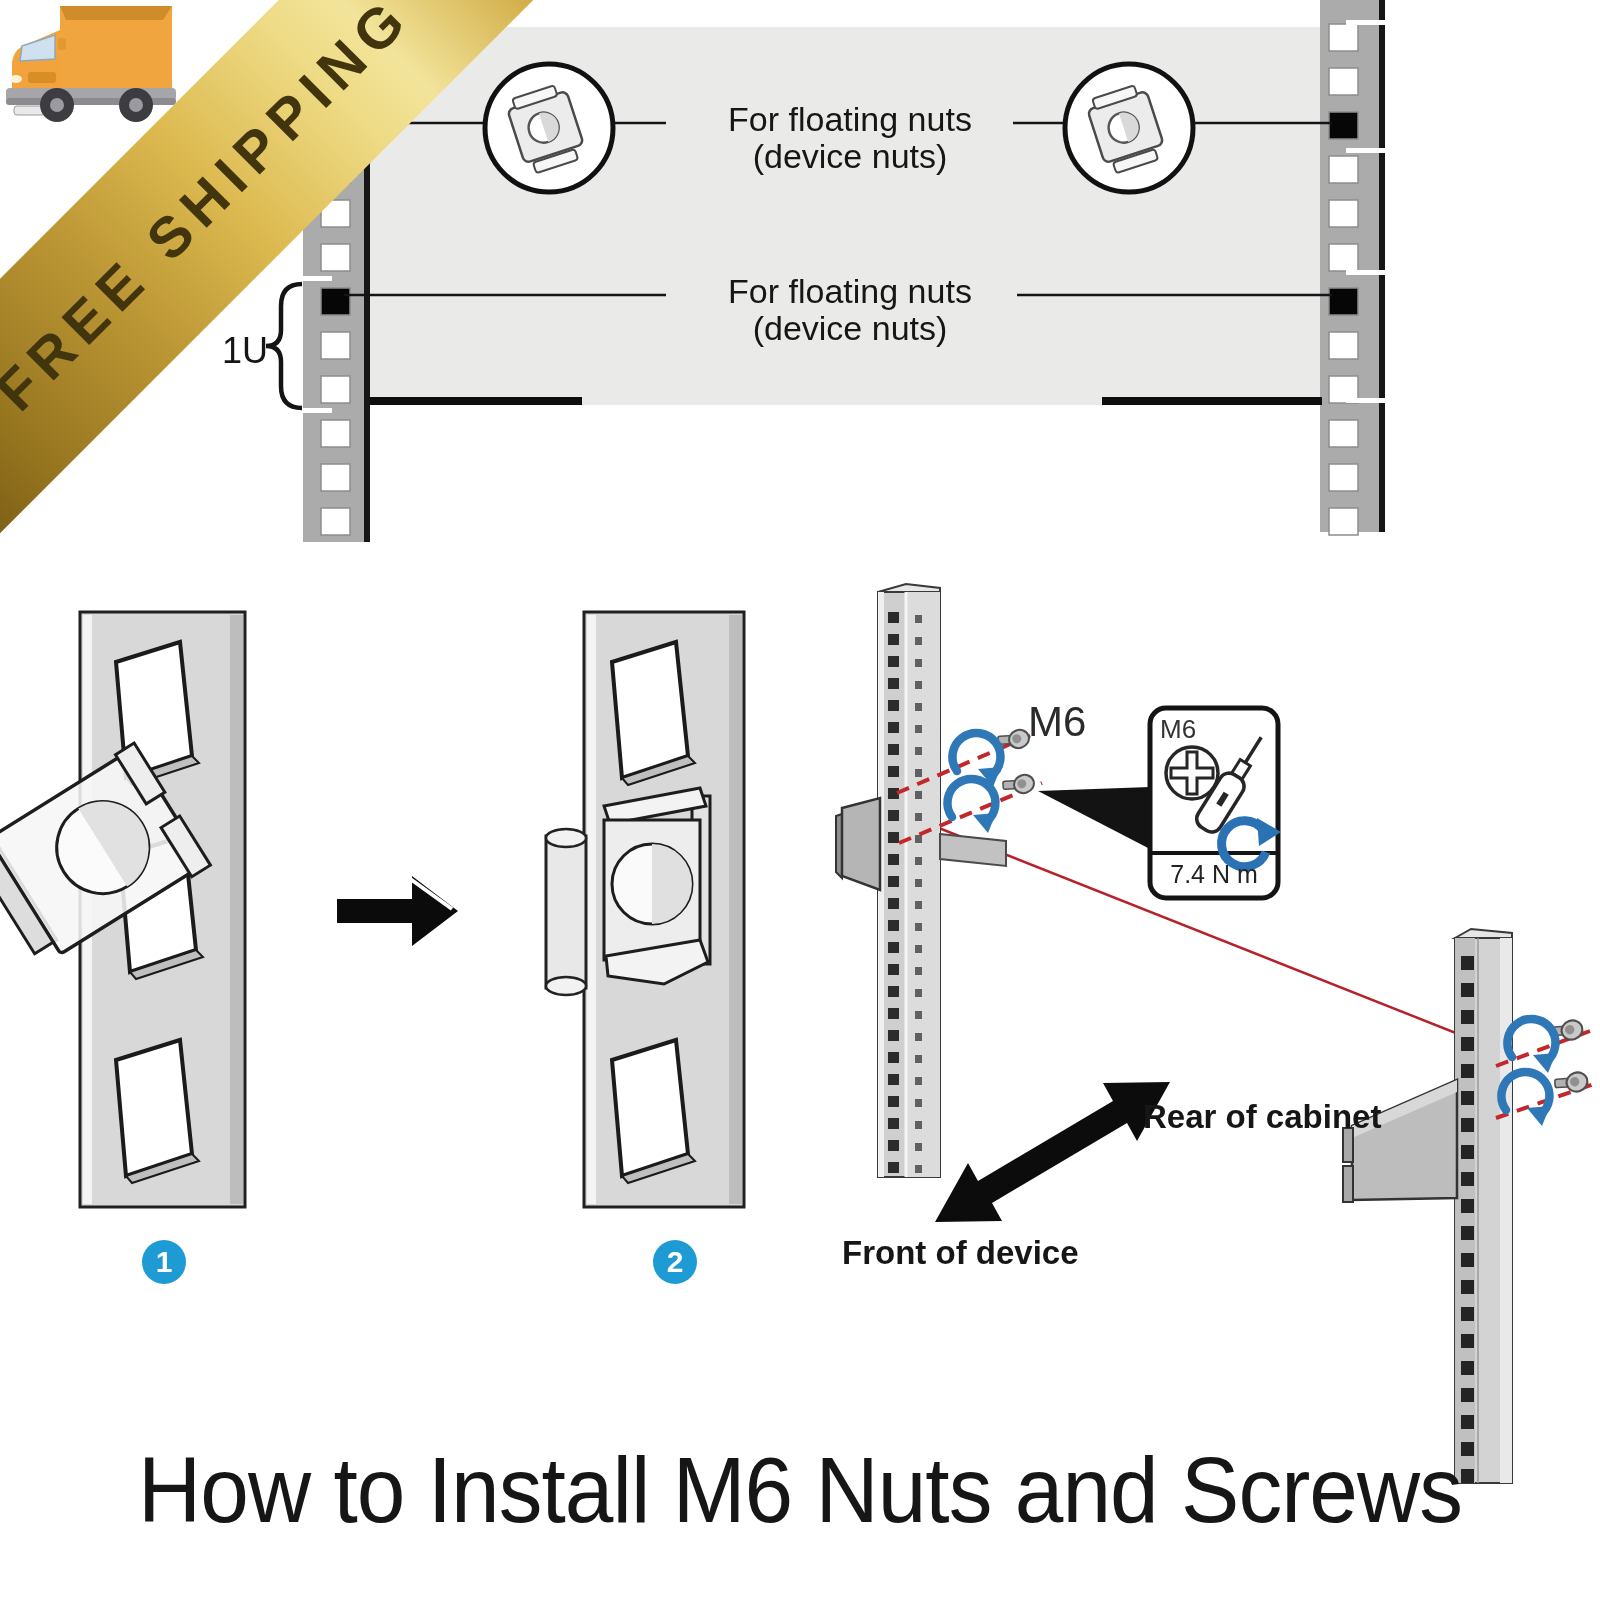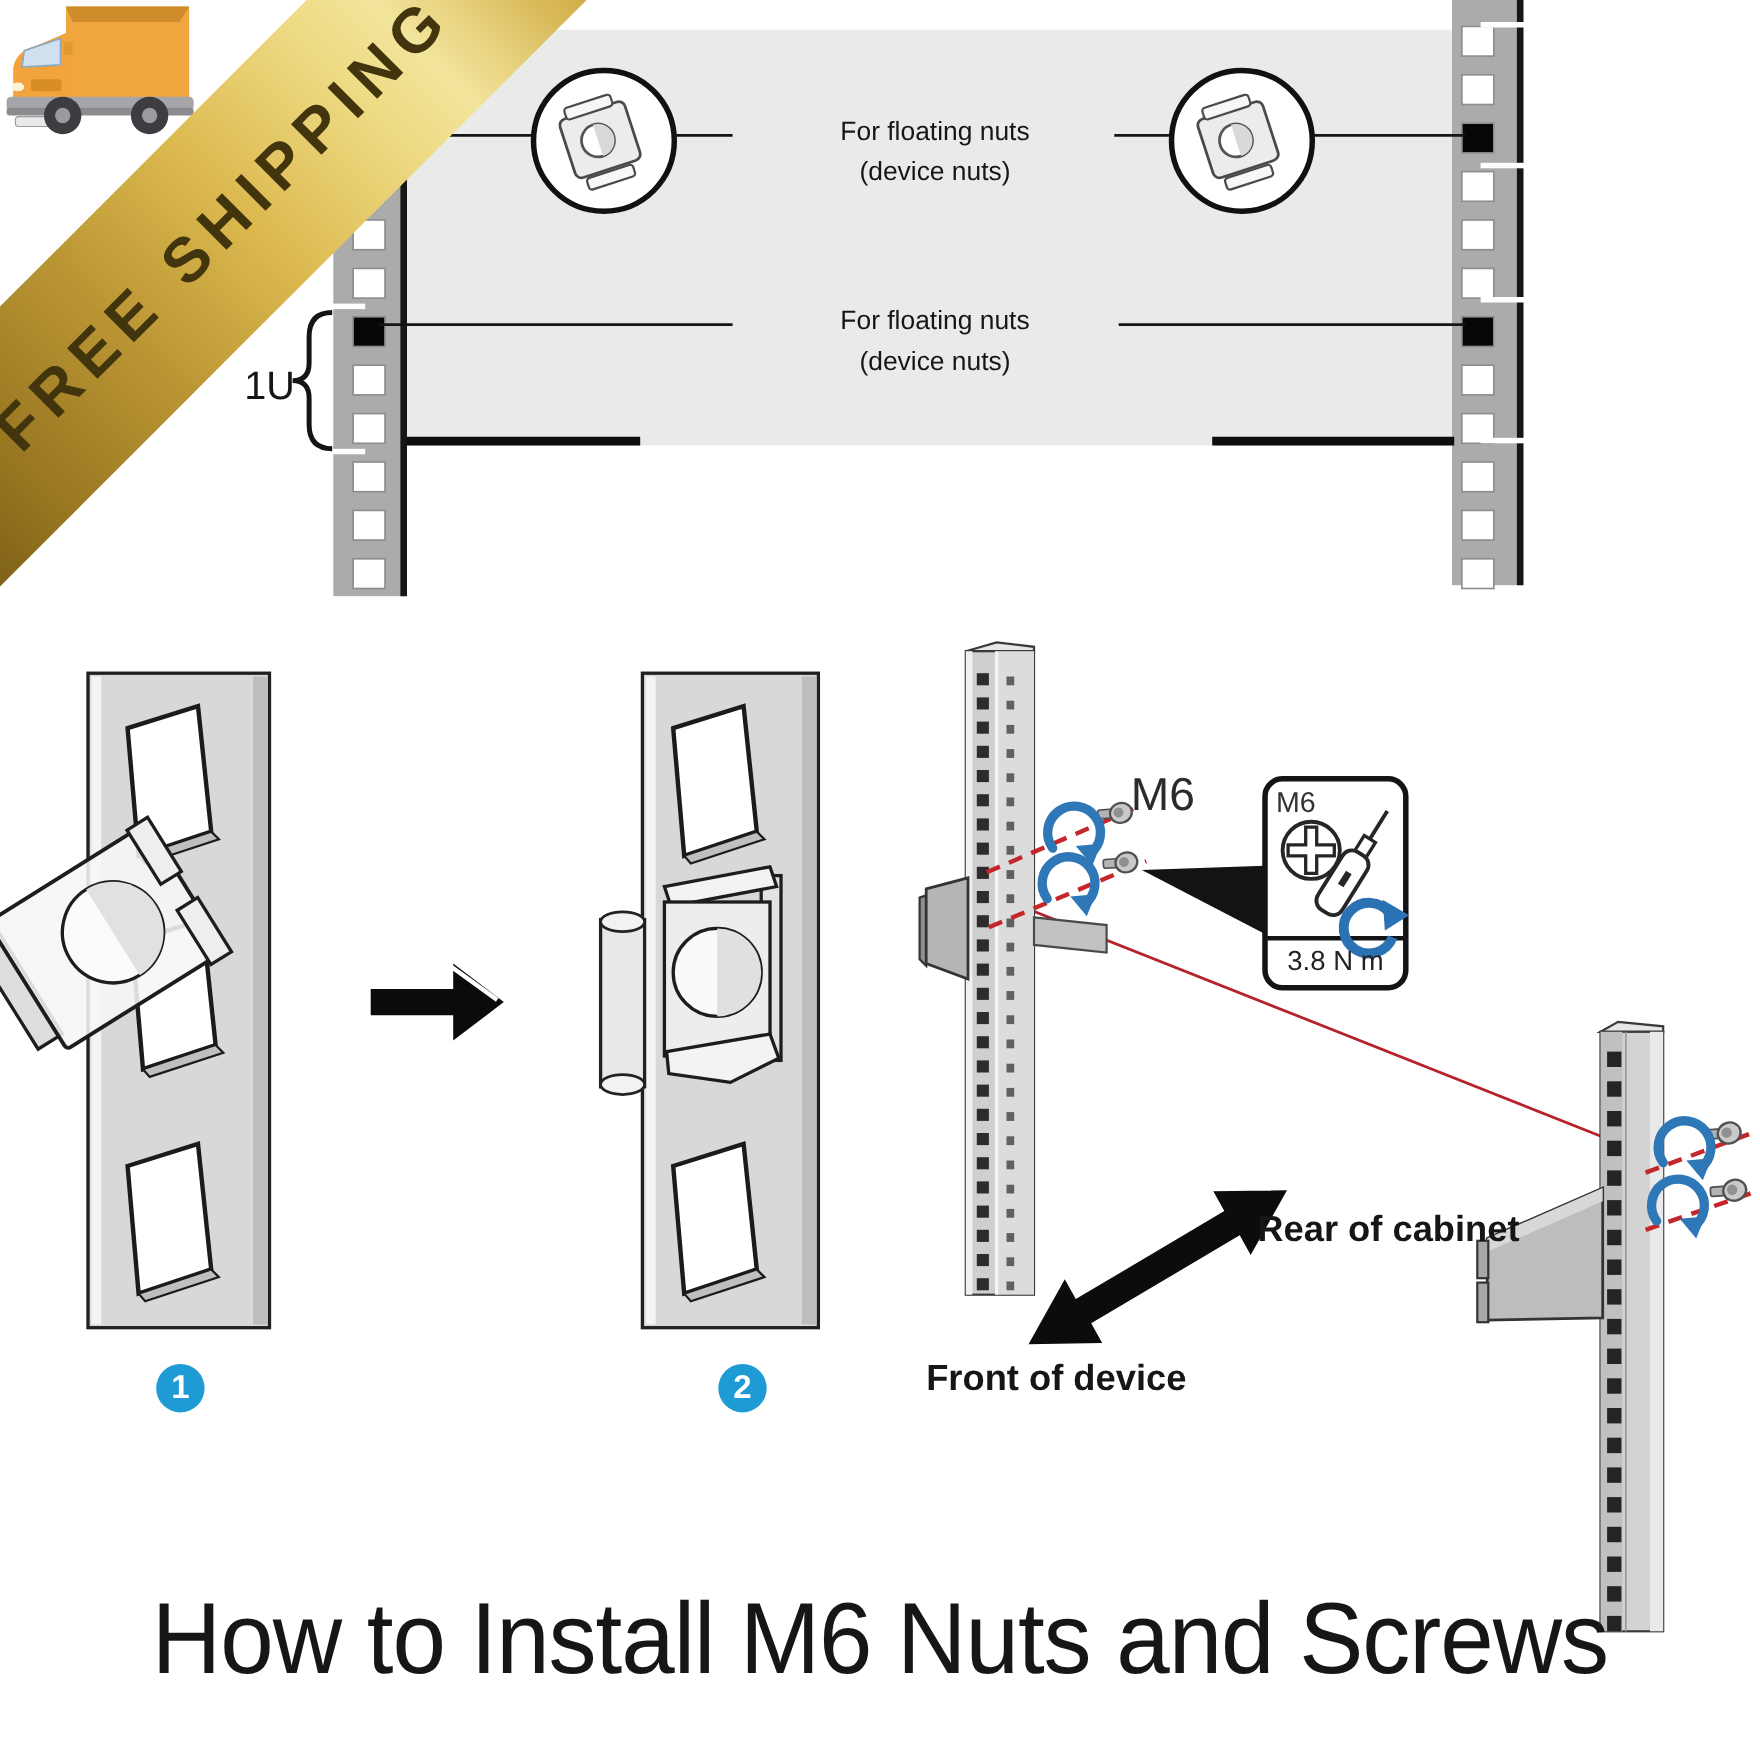--- a/index.html
+++ b/index.html
@@ -1,21 +1,21 @@
 <!DOCTYPE html>
 <html><head>
 <meta charset="utf-8">
 <style>
   html,body{margin:0;padding:0;background:#fff;}
   .stage{position:relative;width:1600px;height:1600px;background:#ffffff;overflow:hidden;
          font-family:"Liberation Sans",sans-serif;}
   svg{position:absolute;left:0;top:0;}
   .lbl{position:absolute;color:#161616;}
   .c{text-align:center;}
-  .small-lbl{font-size:24px;line-height:37px;}
+  .small-lbl{font-size:34px;line-height:37px;}
   .bold-lbl{font-weight:bold;font-size:33px;}
   .ribbon{position:absolute;left:-227px;top:113px;width:860px;height:180px;
           transform:rotate(-45deg);
           background:linear-gradient(90deg,#6f5413 0%,#95741f 15%,#bb9634 35%,#dcb94f 52%,#eedb85 70%,#f2e49b 78%,#cfa83f 95%);
           display:flex;align-items:center;justify-content:center;}
   .ribbon span{font-weight:bold;font-size:57px;letter-spacing:9px;color:#42350e;white-space:nowrap;}
   .badge{position:absolute;width:44px;height:44px;border-radius:50%;background:#1e9ad5;
          color:#fff;font-weight:bold;font-size:30px;display:flex;align-items:center;justify-content:center;}
   .title{position:absolute;left:0;top:1438px;width:1600px;text-align:center;font-size:92px;
          color:#161616;letter-spacing:-1px;transform:scaleX(0.95);white-space:nowrap;}
@@ -353,20 +353,20 @@
   <div>For floating nuts</div>
   <div>(device nuts)</div>
 </div>
 <div class="lbl" style="left:222px;top:330px;font-size:36px">1U</div>
 
 <div class="badge" style="left:142px;top:1240px">1</div>
 <div class="badge" style="left:653px;top:1240px">2</div>
 
 <div class="m6big" style="left:1028px;top:698px">M6</div>
 <div class="boxm6" style="left:1160px;top:714px">M6</div>
-<div class="torque" style="left:1150px;top:860px">3.8 N m</div>
+<div class="torque" style="left:1150px;top:860px">7.4 N m</div>
 
 <div class="lbl bold-lbl" style="left:1143px;top:1098px">Rear of cabinet</div>
 <div class="lbl bold-lbl" style="left:842px;top:1234px">Front of device</div>
 
 <div class="title">How to Install M6 Nuts and Screws</div>
 
 </div>
 
 </body></html>

